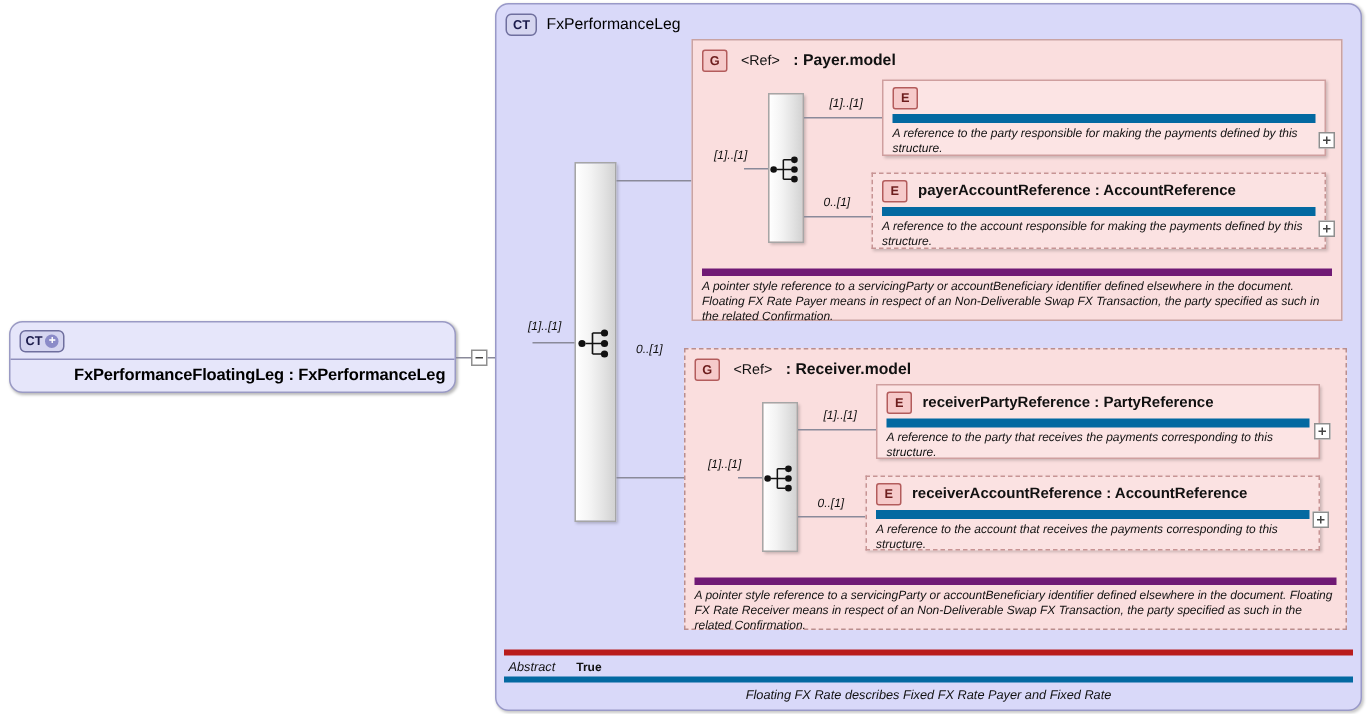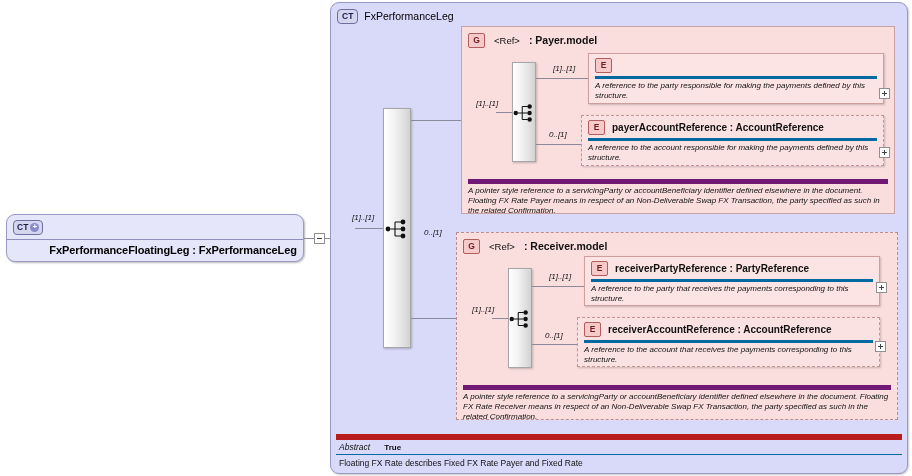--- a/index.html
+++ b/index.html
@@ -74,30 +74,30 @@
     color:#1b1b4b;line-height:1;
   }
   .ct-title{font-size:10.5px;color:#000;}
 
   
   .ct-footer{
     position:absolute; left:5px; right:5px; bottom:4px;
   }
   .foot-row{
     display:flex; align-items:center; gap:14px;
-    border-top:6px solid #b91c1c;
+    border-top:4px solid #b91c1c;
     padding:2px 3px 2px 3px;
     font-size:8.5px;
   }
   .foot-key{font-style:italic;color:#111;}
   .foot-val{font-weight:bold;color:#111;font-size:8px;}
   .foot-doc{
-    border-top:1px solid #0369a1;
+    border-top:4px solid #0369a1;
     padding:3px 3px 1px 3px;
-    font-size:8.5px;color:#111;
+    font-size:8.5px;font-style:italic;color:#111;text-align:center;
   }
 
   
   .grp{
     position:absolute;
     background:#fadede;
     box-sizing:border-box;
   }
   .grp.solid{border:1px solid #c9a3a3;}
   .grp.dashed{border:1px dashed #b98e8e;}
@@ -135,21 +135,21 @@
   }
   .badge-e{
     display:inline-flex;align-items:center;justify-content:center;
     border:1px solid #b35c5c;border-radius:2px;background:#f6caca;
     width:15px;height:13px;font-size:8.5px;font-weight:bold;color:#6d1d1d;
     line-height:1;
   }
   .elem-title{font-size:10px;font-weight:bold;color:#111;white-space:nowrap;}
   .elem-doc{
     margin:2px 6px 0 6px;
-    border-top:3px solid #0369a1;
+    border-top:6px solid #0369a1;
     padding-top:2px;
     font-size:8px;font-style:italic;color:#111;line-height:1.3;
   }
 
   
   .seqbar{
     position:absolute;
     box-sizing:border-box;
     border:1px solid #a6a6a6;
     background:linear-gradient(to right,#ffffff 0%,#f3f3f3 38%,#e2e2e2 72%,#d2d2d2 100%);

